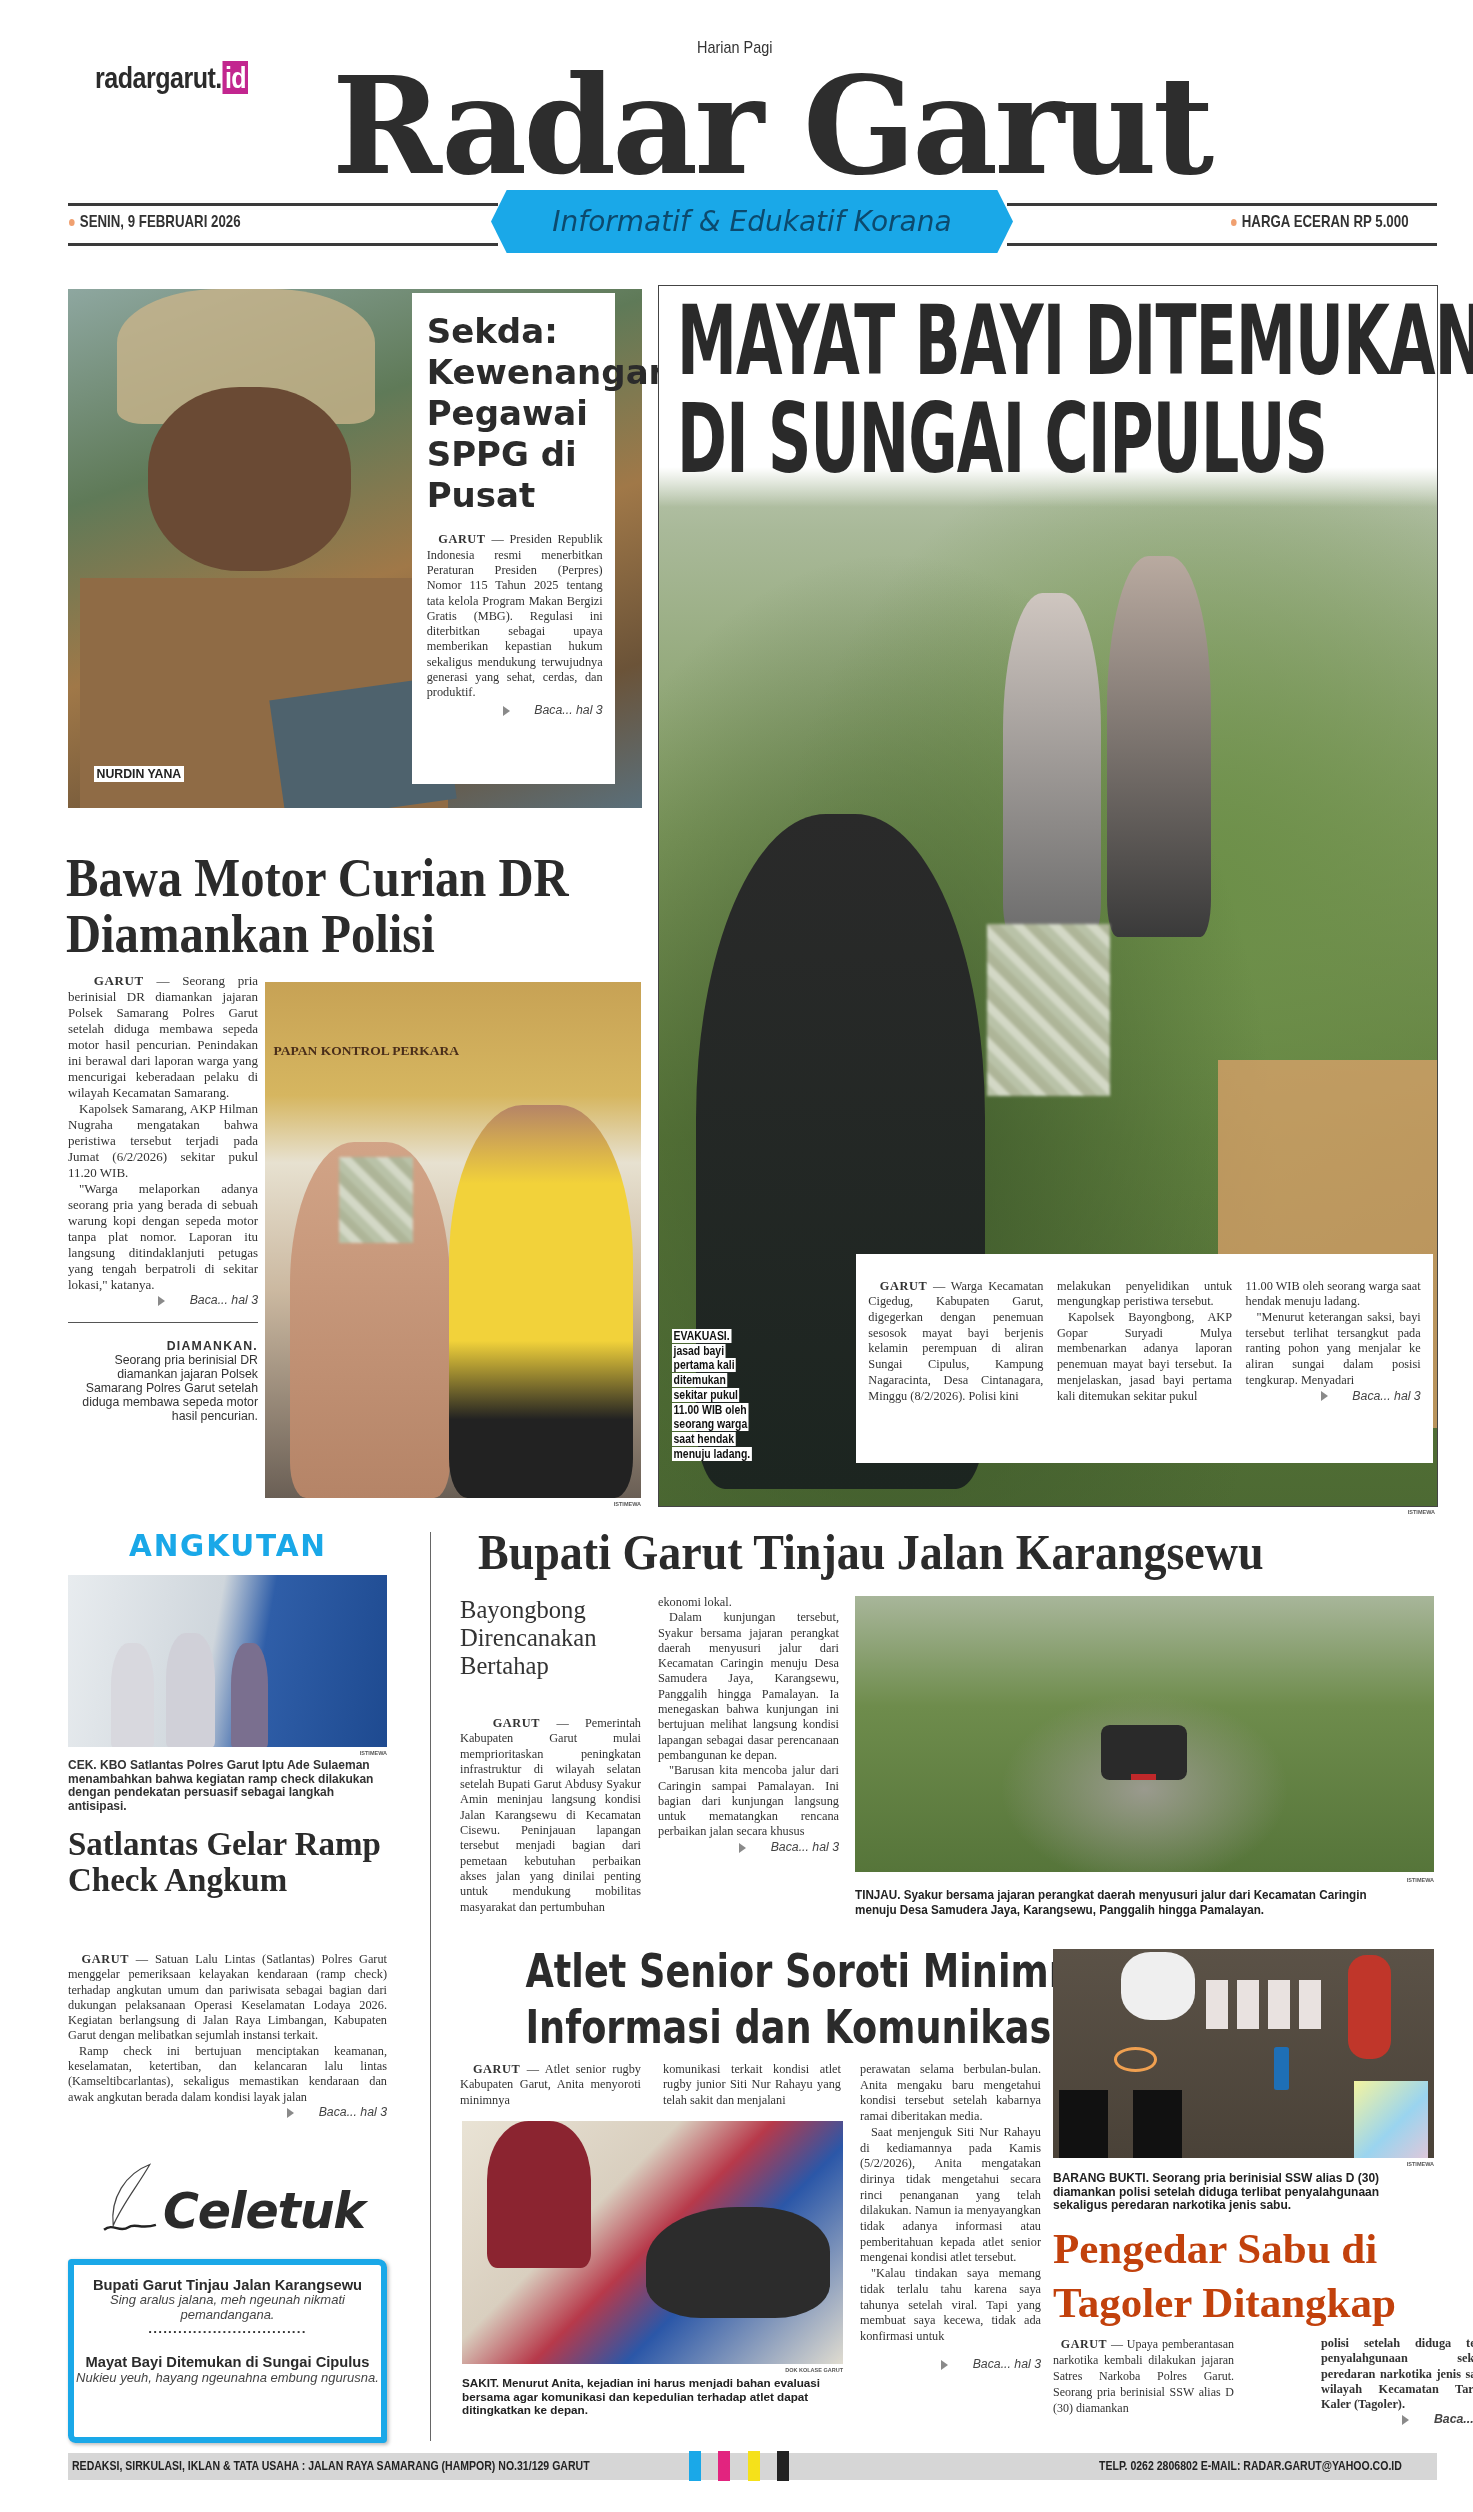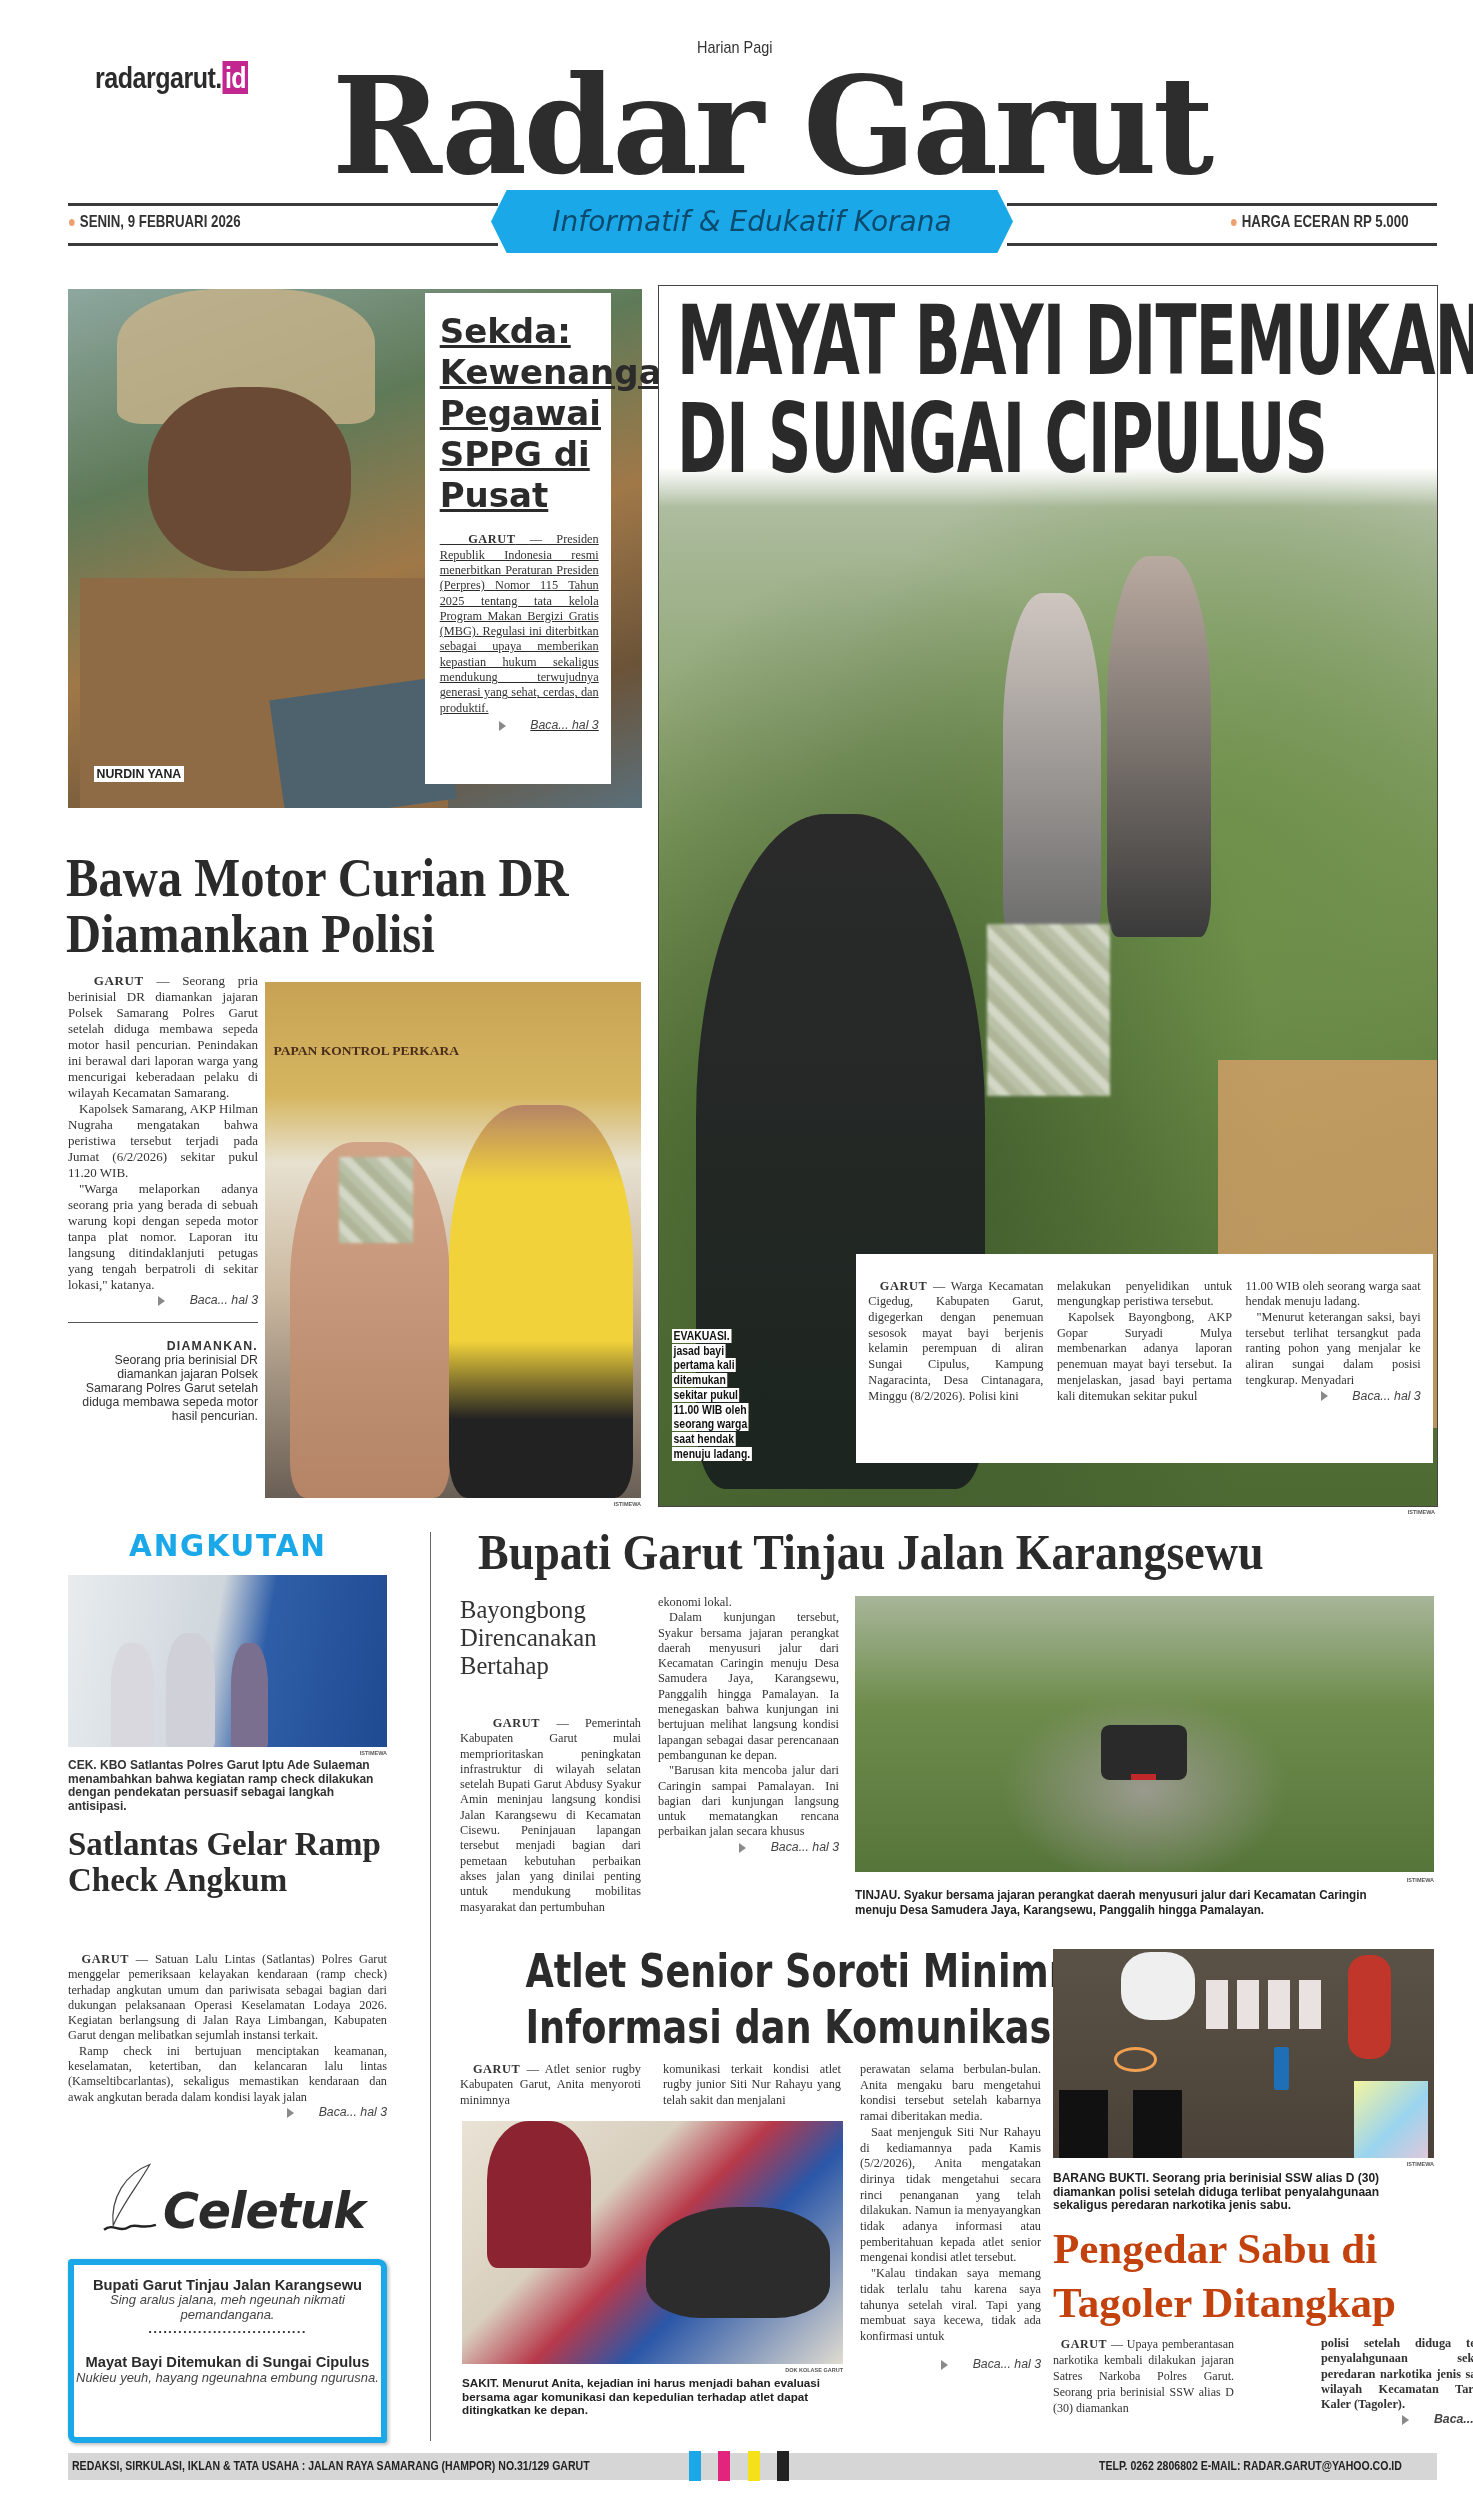--- a/index.html
+++ b/index.html
@@ -74,21 +74,21 @@
   <span class="dot"></span><span>HARGA ECERAN RP 5.000</span>
 </div>
 
 <div class="abs photo ph-sekda" style="left:68px; top:289px; width:574px; height:519px;">
   <div class="abs" style="left:49px; top:0px; width:258px; height:135px; background:#c9b48b; border-radius: 40% 40% 10% 10%; opacity:.8;"></div>
   <div class="abs" style="left:80px; top:98px; width:203px; height:184px; background:#6a4a34; border-radius:45%;"></div>
   <div class="abs" style="left:12.3px; top:289px; width:368px; height:233px; background:#8f6b45;"></div>
   <div class="abs" style="left:209px; top:399px; width:172px; height:123px; background:#4e626d; transform:rotate(-8deg);"></div>
   <div class="abs caption-bold" style="left:26px; top:477px; background:#fff; color:#222; font-size:12.3px; padding:1.2px 2.5px;">NURDIN YANA</div>
 </div>
-<div class="abs white-box" style="left:425px; top:293px; width:186px; height:491px; padding:18.4px 12.3px 0 14.7px;text-decoration:underline;">
+<div class="abs white-box" style="left:412px; top:293px; width:203px; height:491px; padding:18.4px 12.3px 0 14.7px;">
   <div class="dsans" style="font-size:34px; font-weight:bold; line-height:41px; color:#2b2b2b;">
     <div>Sekda:</div>
     <div>Kewenangan</div>
     <div>Pegawai</div>
     <div>SPPG di</div>
     <div>Pusat</div>
   </div>
   <div class="body-text" style="margin-top:16px; font-size:12.3px; line-height:15.3px;">
     &nbsp;&nbsp;<span class="lead">GARUT</span> <span>— Presiden Republik Indonesia resmi menerbitkan Peraturan Presiden (Perpres) Nomor 115 Tahun 2025 tentang tata kelola Program Makan Bergizi Gratis (MBG). Regulasi ini diterbitkan sebagai upaya memberikan kepastian hukum sekaligus mendukung terwujudnya generasi yang sehat, cerdas, dan produktif.</span>
   </div>

